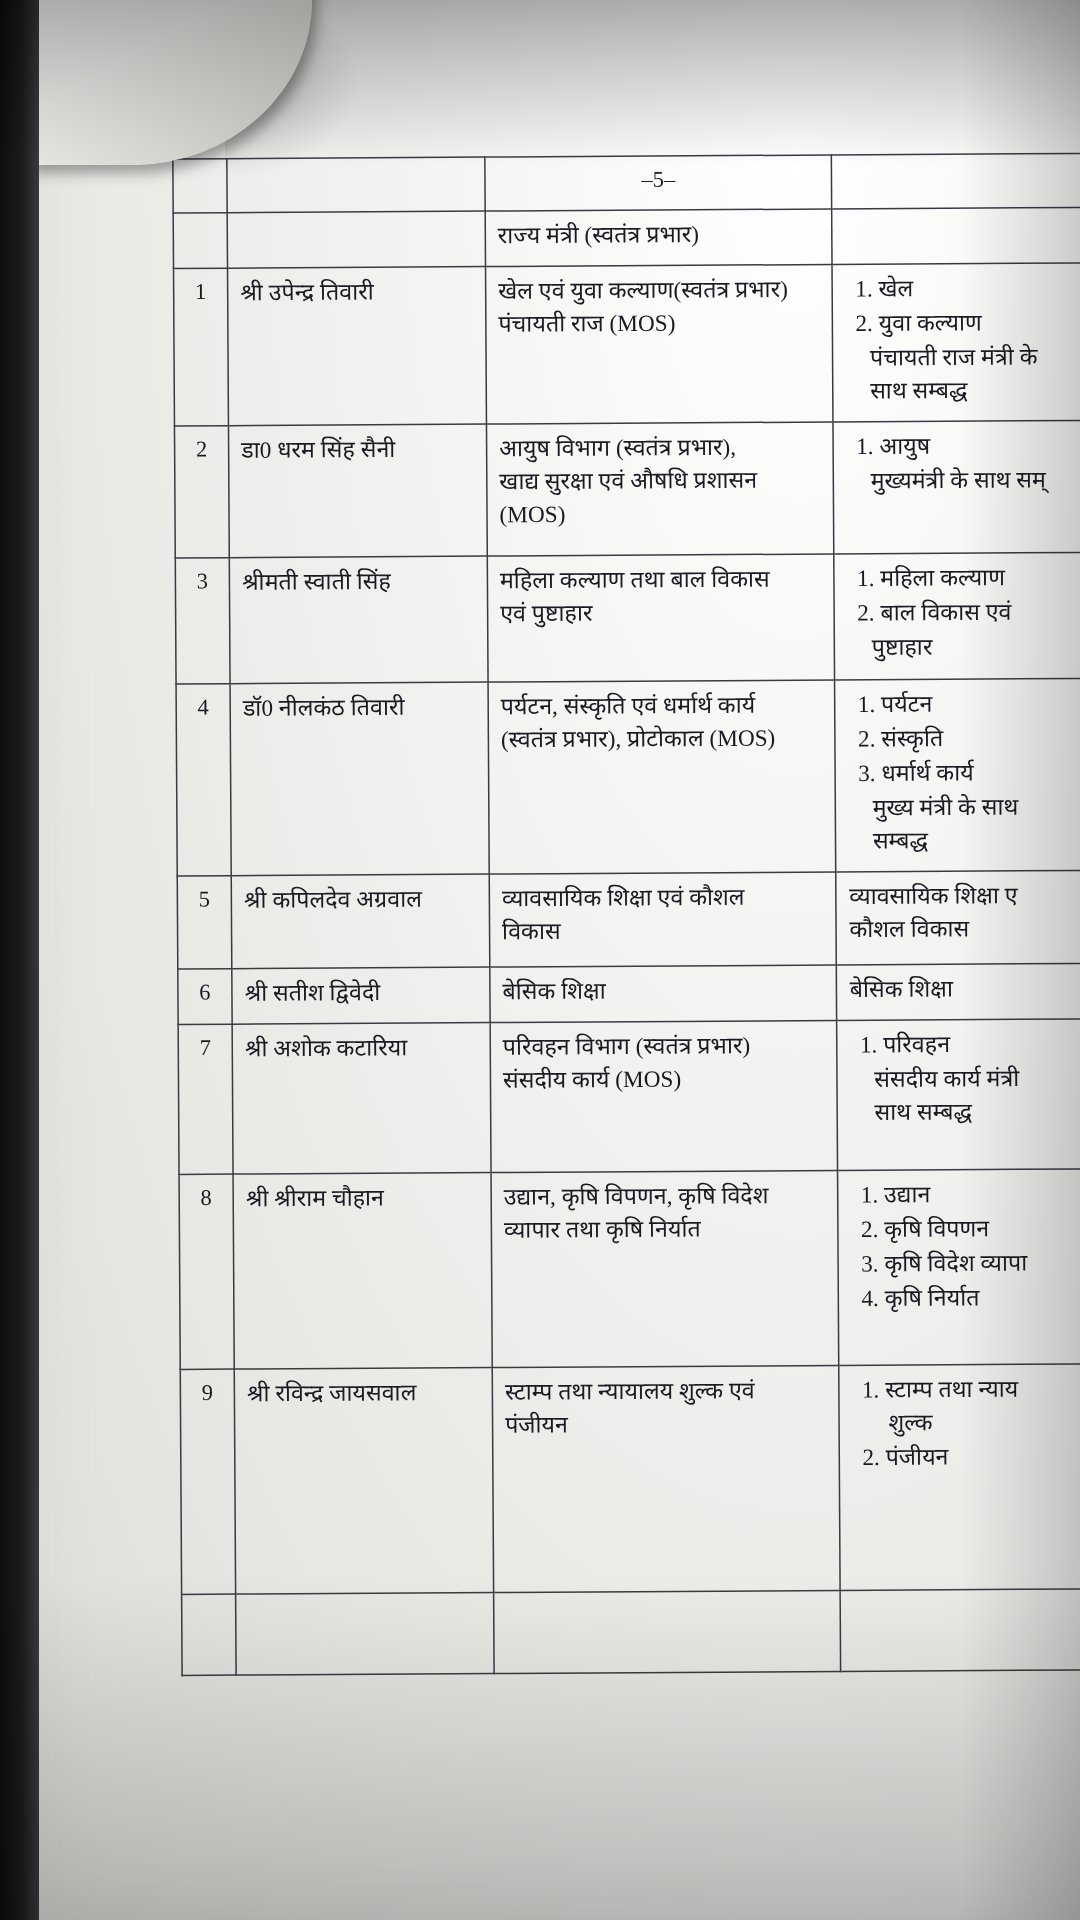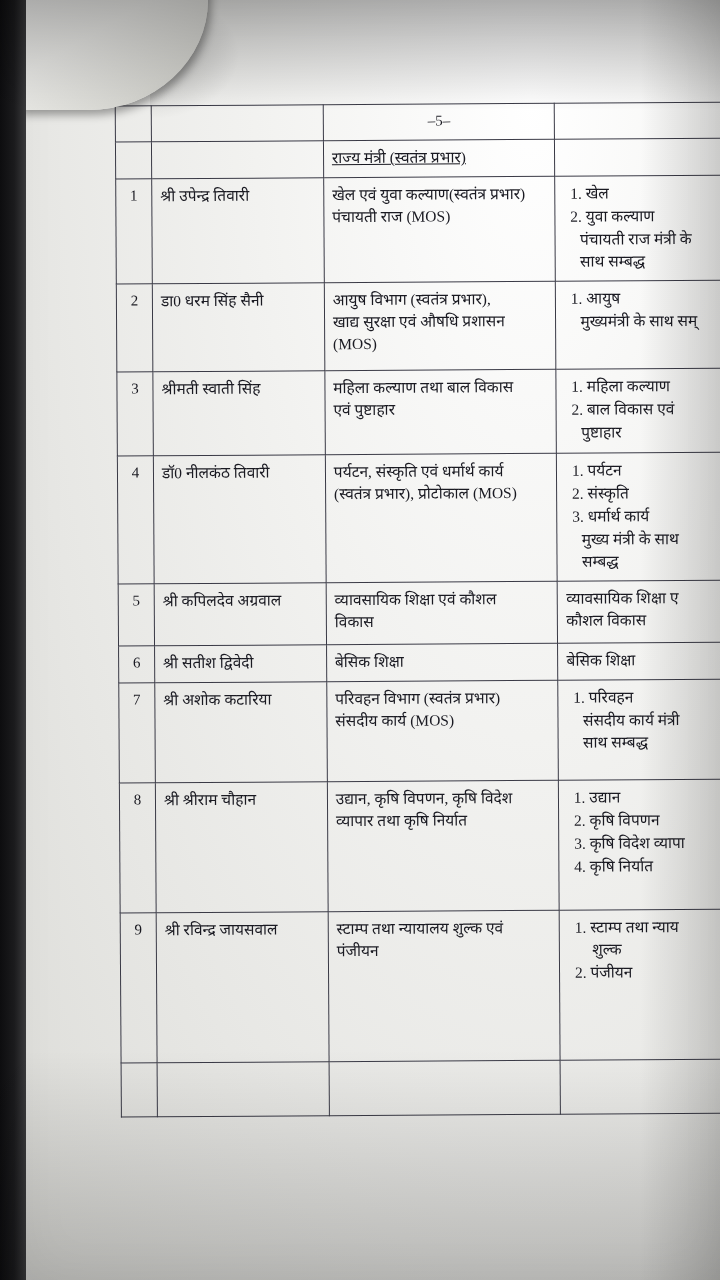--- a/index.html
+++ b/index.html
@@ -111,21 +111,20 @@
 
   td.sn { text-align: center; padding-top: 7px; font-size: 15px; }
   td.name { white-space: nowrap; }
 
   .pagehead {
     text-align: center;
     font-size: 15px;
     padding: 3px 0 4px 0;
   }
   .subhead {
-    text-decoration: underline;
     font-size: 15.5px;
   }
 
   ol.items {
     margin: 0;
     padding-left: 22px;
     list-style: decimal;
   }
   ol.items li { margin: 0 0 1px 0; }
   ol.items li .sub {

